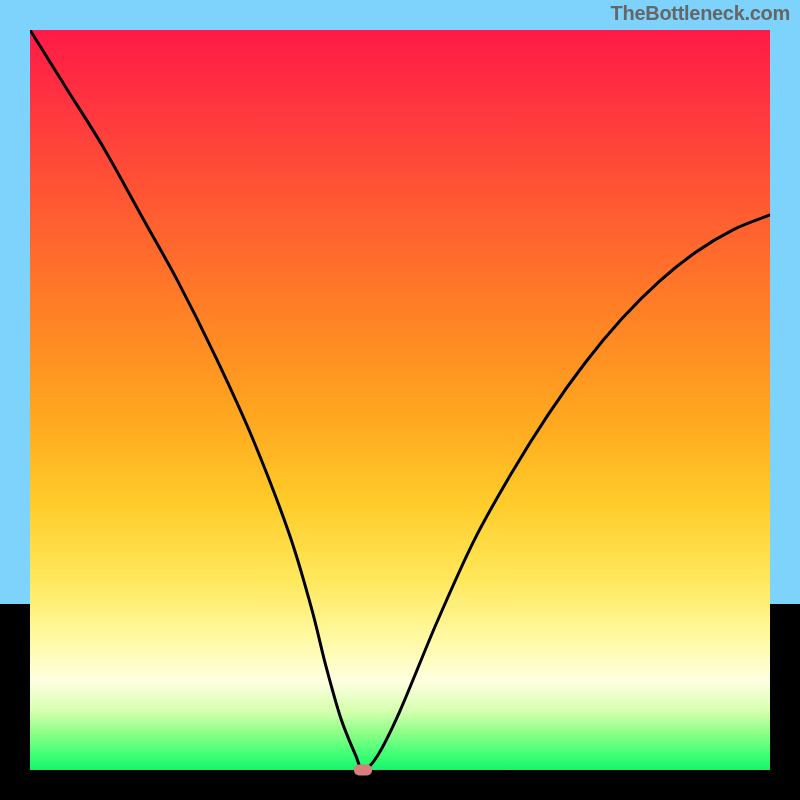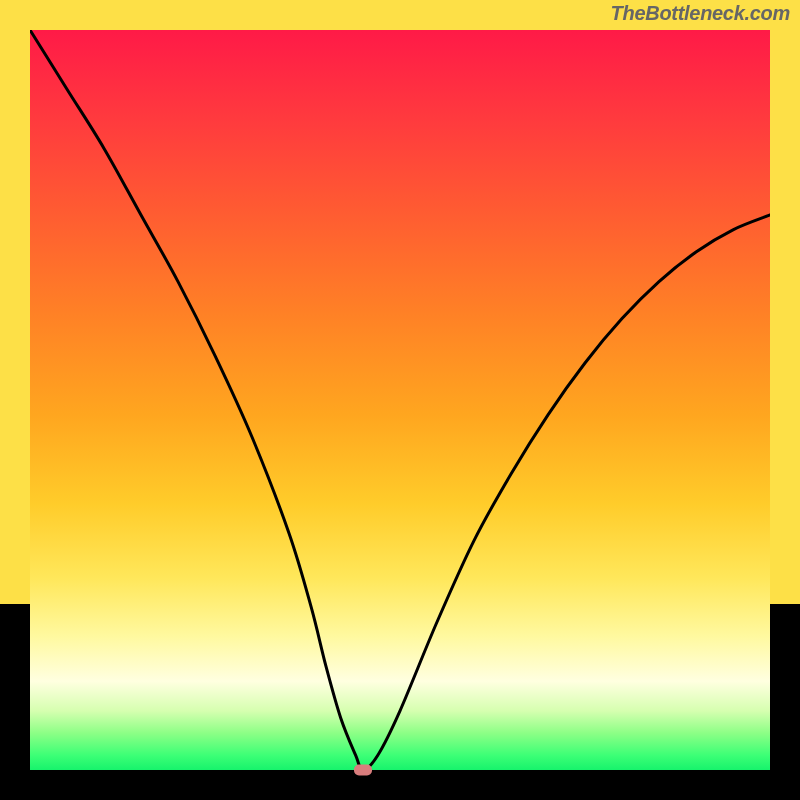--- a/index.html
+++ b/index.html
@@ -8,22 +8,21 @@
     width: 800px;
     height: 800px;
     background: #000;
     font-family: Arial, Helvetica, sans-serif;
     overflow: hidden;
   }
   .frame {
     position: relative;
     width: 800px;
     height: 604px;
-    background: #fde047;
-    font-style: italic;
+    background: #7dd3fc;
   }
   .watermark {
     position: absolute;
     top: 2px;
     right: 10px;
     color: #666;
     font-size: 20px;
     font-weight: 600;
     letter-spacing: -0.3px;
     z-index: 5;

